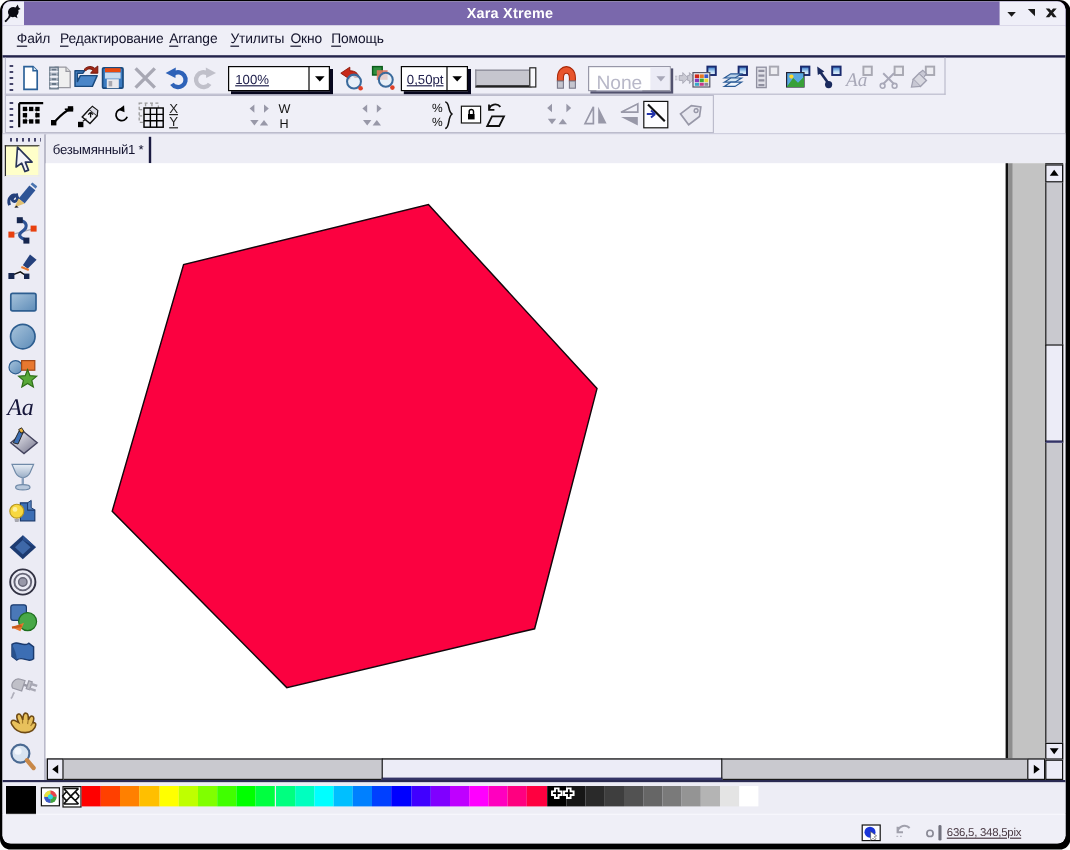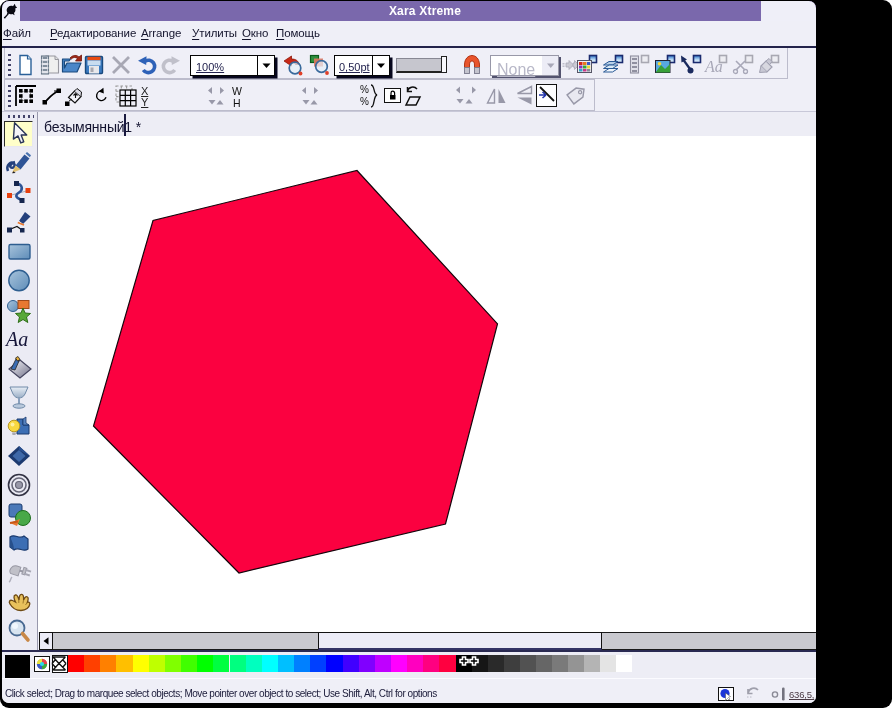--- a/index.html
+++ b/index.html
@@ -1,38 +1,38 @@
 <!DOCTYPE html>
 <html><head>
 <meta charset="utf-8">
 <style>
 html,body{margin:0;padding:0;background:#fff;width:892px;height:708px;overflow:hidden;}
 *{box-sizing:border-box;}
 body{font-family:"Liberation Sans",sans-serif;}
 #win{position:absolute;left:0;top:0;width:892px;height:708px;background:#000;border-radius:9px;overflow:hidden;}
-#content{position:absolute;left:2px;top:1px;width:814px;height:702px;background:#EFEFF7;border-radius:7px;overflow:hidden;}
+#content{position:absolute;left:2px;top:1px;width:886px;height:702px;background:#EFEFF7;border-radius:7px;overflow:hidden;}
 .abs{position:absolute;text-decoration:underline;}
 
 #titlebar{position:absolute;left:0;top:0;width:886px;height:21px;background:#7A68AC;border-bottom:1px solid #685694;}
 #tb-left{position:absolute;left:0;top:0;width:18px;height:20px;background:#EFEFF8;border-radius:7px 0 0 0;}
 #tb-right{position:absolute;right:0;top:0;width:55px;height:20px;background:#EFEFF8;border-radius:0 7px 0 0;}
 #title-text{position:absolute;left:0;top:3px;width:846px;text-align:center;color:#fff;font-size:12px;font-weight:bold;letter-spacing:0.2px;}
 
 #menubar{position:absolute;left:0;top:20px;width:886px;height:25px;background:#EFEFF7;}
 .mi{position:absolute;top:6px;font-size:11.5px;color:#14142C;letter-spacing:-0.1px;}
 .mi u{text-underline-offset:2px;text-decoration-thickness:1px;}
 #menuline{position:absolute;left:0;top:45px;width:886px;height:2px;background:#23234B;}
 
 #row1{position:absolute;left:2px;top:47px;width:784px;height:31px;border:1px solid #BCBCCC;border-top:none;}
 #row2{position:absolute;left:2px;top:78px;width:591px;height:32px;border:1px solid #BCBCCC;}
 .vhandle{position:absolute;width:2.5px;background:repeating-linear-gradient(to bottom,#44446A 0 2px,rgba(0,0,0,0) 2px 5px);}
 
 #tabline{position:absolute;left:0;top:110px;width:886px;height:1px;background:#C8C8D8;}
 #tabrow{position:absolute;left:37px;top:111px;width:849px;height:24px;background:#EDEDF5;}
-#tabtext{position:absolute;left:42px;top:118px;font-size:14px;color:#13132F;letter-spacing:-0.2px;}
+#tabtext{position:absolute;left:42px;top:118px;font-size:11px;color:#13132F;letter-spacing:-0.2px;}
 #tabsep{position:absolute;left:122px;top:113px;width:2px;height:22px;background:#1A1A40;}
 
 #leftbar{position:absolute;left:0;top:111px;width:35px;height:540px;background:#EBEBF4;}
 #leftbar-edge{position:absolute;left:35px;top:111px;width:1px;height:540px;background:#9898AC;}
 
 #canvas{position:absolute;left:36px;top:135px;width:848px;height:496px;background:#fff;}
 #pageedge{position:absolute;left:836px;top:135px;width:2px;height:496px;background:#101010;}
 #pageshadow{position:absolute;left:838px;top:135px;width:4px;height:496px;background:#8E8E8E;}
 #pasteboard{position:absolute;left:842px;top:135px;width:27px;height:496px;background:#C3C3C3;}
 
@@ -67,21 +67,21 @@
     <path d="M 6.6 12.4 L 3.2 16.2" stroke="#0A0A12" stroke-width="1.3"></path>
     <circle cx="2.8" cy="16.6" r="0.9" fill="#0A0A12"></circle>
   </svg>
   <svg width="55" height="20" viewBox="0 0 55 20" style="left:829px;top:0px;">
     <path d="M 8.5 9 L 15.5 9 L 12 13 Z" fill="#1A1A1A"></path>
     <path d="M 25.5 6.5 L 31.5 6.5 L 31.5 12.5 Z" fill="#1A1A1A"></path>
     <path d="M 41.5 6.5 L 43.2 6.5 L 45 8.6 L 46.8 6.5 L 48.5 6.5 L 45.9 9.6 L 48.5 12.8 L 46.8 12.8 L 45 10.6 L 43.2 12.8 L 41.5 12.8 L 44.1 9.6 Z" fill="#1A1A1A" stroke="#1A1A1A" stroke-width="1"></path>
   </svg>
 
   <div id="menubar">
-    <span class="mi" style="left:1px;"><u>Ф</u>айл</span>
+    <span class="mi" style="left:12px;"><u>Ф</u>айл</span>
     <span class="mi" style="left:48px;"><u>Р</u>едактирование</span>
     <span class="mi" style="left:139px;"><u>A</u>rrange</span>
     <span class="mi" style="left:190px;"><u>У</u>тилиты</span>
     <span class="mi" style="left:240px;"><u>О</u>кно</span>
     <span class="mi" style="left:274px;"><u>П</u>омощь</span>
   </div>
   <div id="menuline"></div>
 
   <div id="row1"></div>
   <div class="vhandle" style="left:6px;top:53px;height:22px;"></div>
@@ -513,21 +513,20 @@
     <div class="sw" style="left:582.0px;width:16.05px;background:#B4B4B4;"></div>
     <div class="sw" style="left:598.0px;width:16.05px;background:#E4E4E4;"></div>
     <div class="sw" style="left:614.1px;width:16.05px;background:#FFFFFF;"></div>
   </div>
   <svg width="24" height="12" viewBox="0 0 24 12" style="left:455px;top:655px;">
     <path d="M 5.5 1 L 8.5 1 L 8.5 3.5 L 11 3.5 L 11 6.5 L 8.5 6.5 L 8.5 9 L 5.5 9 L 5.5 6.5 L 3 6.5 L 3 3.5 L 5.5 3.5 Z" fill="#000" stroke="#fff" stroke-width="1.6"></path>
     <path d="M 15.5 1 L 18.5 1 L 18.5 3.5 L 21 3.5 L 21 6.5 L 18.5 6.5 L 18.5 9 L 15.5 9 L 15.5 6.5 L 13 6.5 L 13 3.5 L 15.5 3.5 Z" fill="#000" stroke="#fff" stroke-width="1.6"></path>
   </svg>
 
   <div id="statusbar"></div>
-  <div id="stext">Click select; Drag to marquee select objects; Move pointer over object to select; Use Shift, Alt, Ctrl for options</div>
   <div class="abs" style="left:716px;top:686px;width:16px;height:14px;background:#FDFDFF;border:1.2px solid #111;"></div>
   <svg width="16" height="14" viewBox="0 0 16 14" style="left:716px;top:686px;">
     <circle cx="7" cy="6.5" r="4.6" fill="#1A35D8"></circle>
     <path d="M 7.5 6 L 7.5 13.5 L 9.5 11.5 L 11 13 L 12 12 L 10.5 10.3 L 12.5 9.5 Z" fill="#fff" stroke="#444" stroke-width="0.5"></path>
   </svg>
   <svg width="20" height="18" viewBox="0 0 20 18" style="left:742px;top:684px;">
     <path d="M 14 5 C 11 1.5 5 3 4 8 M 4 4 L 4 8.5 L 8.5 8.5" stroke="#A0A0AC" stroke-width="1.7" fill="none"></path>
     <path d="M 3 12 L 9 12" stroke="#B8B8C4" stroke-width="1" stroke-dasharray="1.5 1.5"></path>
   </svg>
   <svg width="20" height="18" viewBox="0 0 20 18" style="left:768px;top:684px;">

